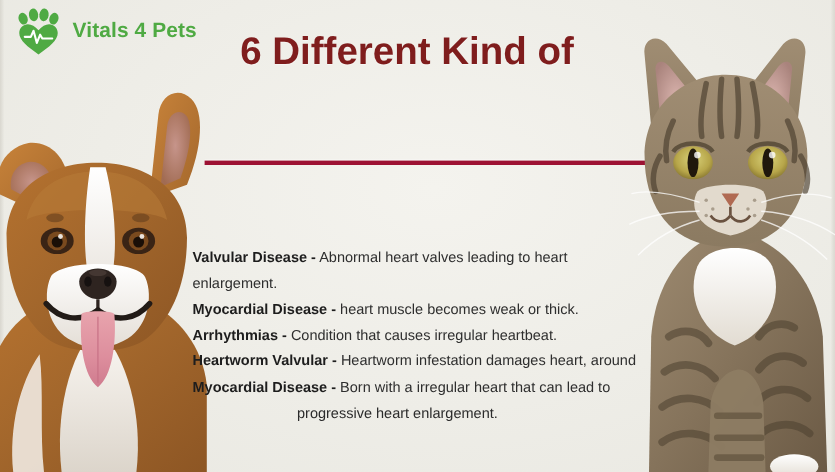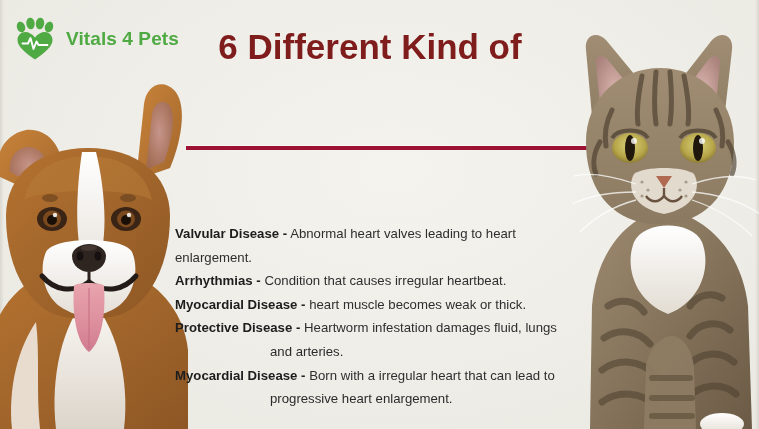--- a/index.html
+++ b/index.html
@@ -25,21 +25,21 @@
     position:absolute;left:0;top:0;width:4px;height:429px;
     background:linear-gradient(90deg,#d9d7cf 0%,rgba(239,238,233,0) 100%);
   }
   #edge-right{
     position:absolute;right:0;top:0;width:4px;height:429px;
     background:linear-gradient(270deg,#d9d7cf 0%,rgba(239,238,233,0) 100%);
   }
 
   
   #logo{
-    position:absolute;left:12px;top:16px;
+    position:absolute;left:12px;top:6px;
     display:flex;align-items:center;gap:8px;
     z-index:40;
   }
   #paw-icon{width:46px;height:46px;display:block;}
   #logo-text{
     font-size:19px;font-weight:bold;color:#4faa43;
     letter-spacing:.1px;white-space:nowrap;
   }
 
   
@@ -316,37 +316,36 @@
 
   <div id="disease-list">
 
     <div class="disease-row">
       <span class="term">Valvular Disease</span>
       <span class="dash">-</span>
       <span class="desc">Abnormal heart valves leading to heart enlargement.</span>
     </div>
 
     <div class="disease-row">
+      <span class="term">Myocardial Disease</span>
+      <span class="dash">-</span>
+      <span class="desc">heart muscle becomes weak or thick.</span>
+    </div>
+
+    <div class="disease-row">
       <span class="term">Arrhythmias</span>
       <span class="dash">-</span>
       <span class="desc">Condition that causes irregular heartbeat.</span>
     </div>
 
-    <div class="disease-row">
-      <span class="term">Myocardial Disease</span>
-      <span class="dash">-</span>
-      <span class="desc">heart muscle becomes weak or thick.</span>
-    </div>
-
-
-    <div class="disease-row">
-      <span class="term">Protective Disease</span>
-      <span class="dash">-</span>
-      <span class="desc">Heartworm  infestation damages fluid, lungs</span>
-      <span class="cont">and arteries.</span>
+
+    <div class="disease-row">
+      <span class="term">Heartworm Valvular</span>
+      <span class="dash">-</span>
+      <span class="desc">Heartworm  infestation damages heart, around</span>
     </div>
 
     <div class="disease-row">
       <span class="term">Myocardial Disease</span>
       <span class="dash">-</span>
       <span class="desc">Born with a irregular heart that can lead to</span>
       <span class="cont">progressive heart enlargement.</span>
     </div>
 
   </div>

